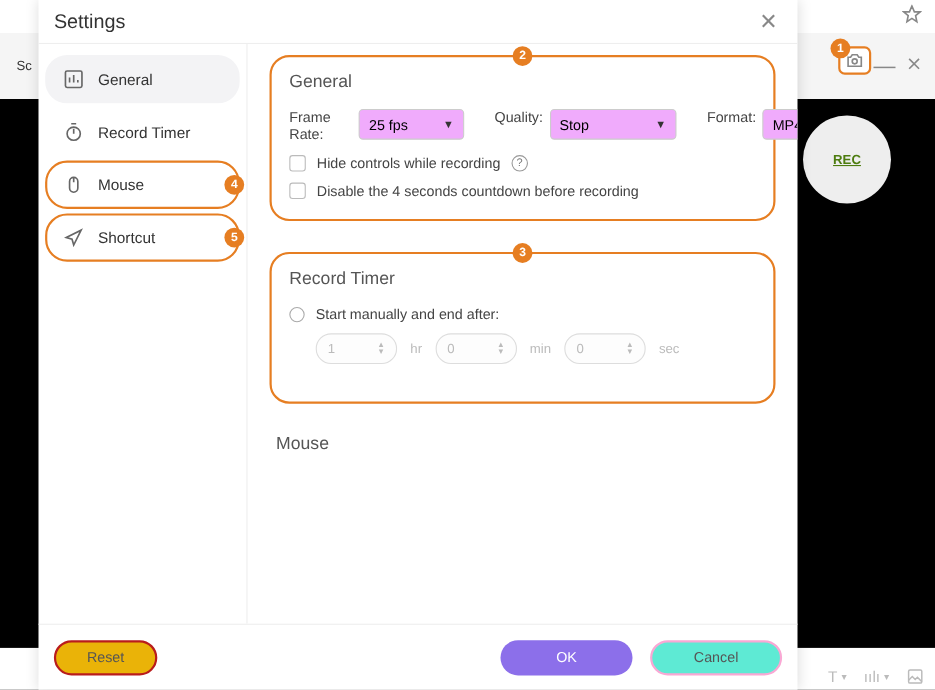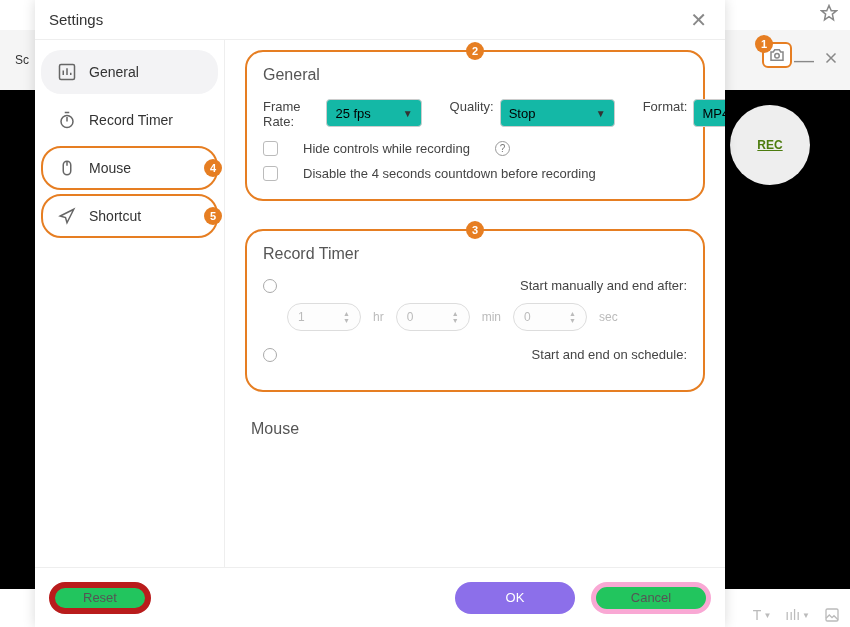--- a/index.html
+++ b/index.html
@@ -25,64 +25,64 @@
     .settings-dialog {
       position: absolute;
       left: 35px; top: 0;
       width: 690px; height: 627px;
       background: #fff;
       box-shadow: 0 0 12px rgba(0,0,0,0.15);
       display: flex; flex-direction: column;
       z-index: 10;
     }
     .dlg-header { height: 40px; display: flex; align-items: center; padding: 0 14px; border-bottom: 1px solid #eee; justify-content: space-between; }
-    .dlg-title { font-size: 15px; color: #333; }
+    .dlg-title { font-size: 18px; color: #333; }
     .dlg-close { font-size: 20px; color: #888; cursor: pointer; padding: 4px; }
     
     .dlg-body { flex: 1; display: flex; overflow: hidden; }
     .nav { width: 190px; border-right: 1px solid #eee; padding-top: 6px; }
     .nav-item { display: flex; align-items: center; gap: 12px; padding: 10px 14px; font-size: 14px; color: #333; cursor: pointer; border: 2px solid transparent; border-radius: 20px; margin: 4px 6px; position: relative; }
     .nav-item.active { background: #f3f3f5; }
     .nav-item.anno { border: 2px solid #e67e22; }
     .nav-item .badge { position: absolute; right: -6px; top: 50%; transform: translateY(-50%); }
     .nav-icon { width: 20px; height: 20px; color: #666; display: flex; align-items: center; justify-content: center; }
     
     .content { flex: 1; padding: 10px 20px; overflow: hidden; position: relative; }
     .section { border: 2px solid #e67e22; border-radius: 18px; padding: 14px 16px 18px; margin-bottom: 28px; position: relative; }
     .section .badge-top { position: absolute; top: -10px; left: 50%; transform: translateX(-50%); }
     .section-title { font-size: 16px; color: #555; margin-bottom: 15px; font-weight: 400; }
     .section-title-plain { font-size: 16px; color: #555; padding-left: 6px; }
     
     .row3 { display: flex; gap: 28px; margin-bottom: 12px; }
     .field { display: flex; flex-direction: row; gap: 6px; }
     .field-label { font-size: 13px; color: #444; }
-    .select { width: 115px; height: 28px; border: 1px solid #ccc; border-radius: 4px; padding: 0 8px; font-size: 13px; display: flex; align-items: center; justify-content: space-between; background: #14b8a6; cursor: pointer; }
+    .select { width: 115px; height: 28px; border: 1px solid #ccc; border-radius: 4px; padding: 0 8px; font-size: 13px; display: flex; align-items: center; justify-content: space-between; background: #f0abfc; cursor: pointer; }
     .select .caret { font-size: 10px; color: #333; }
     
-    .chk-row { display: flex; align-items: center; gap: 25px; font-size: 13px; color: #444; margin-top: 10px; }
+    .chk-row { display: flex; align-items: center; gap: 10px; font-size: 13px; color: #444; margin-top: 10px; }
     .chk { width: 15px; height: 15px; border: 1px solid #bbb; border-radius: 3px; }
     .help-icon { width: 15px; height: 15px; border: 1px solid #999; border-radius: 50%; font-size: 10px; color: #777; display: inline-flex; align-items: center; justify-content: center; }
     
-    .radio-row { display: flex; align-items: center; gap: 10px; font-size: 13px; color: #444; margin-bottom: 10px; justify-content: space-between; }
+    .radio-row { display: flex; align-items: center; gap: 10px; font-size: 13px; color: #444; margin-bottom: 10px; }
     .radio { width: 14px; height: 14px; border: 1px solid #aaa; border-radius: 50%; }
     
     .time-inputs { display: flex; align-items: center; gap: 12px; margin-left: 24px; margin-bottom: 16px; }
     .spinner { width: 74px; height: 28px; border: 1px solid #ddd; border-radius: 14px; padding: 0 10px; font-size: 12px; color: #bbb; display: flex; align-items: center; justify-content: space-between; background: #fdfdfd; }
     .spin-btns { display: flex; flex-direction: column; font-size: 7px; color: #bbb; line-height: 7px; }
     .unit { font-size: 12px; color: #bbb; }
     
     .dt-label { font-size: 12px; color: #bbb; margin-bottom: 6px; }
     .dt-input { width: 155px; height: 28px; border: 1px solid #ddd; border-radius: 14px; padding: 0 12px; font-size: 12px; color: #bbb; display: flex; align-items: center; }
     .dt-row { display: flex; gap: 70px; }
     
     .dlg-footer { height: 60px; display: flex; align-items: center; justify-content: space-between; padding: 0 14px; border-top: 1px solid #eee; }
     .btn { height: 32px; padding: 0 28px; border-radius: 16px; font-size: 13px; cursor: pointer; display: inline-flex; align-items: center; justify-content: center; }
-    .btn-reset { border: 6px solid #b91c1c; background: #22c55e; color: #555; }
+    .btn-reset { border: 2px solid #b91c1c; background: #eab308; color: #555; }
     .btn-ok { border: none; background: #8c6fea; color: #fff; min-width: 120px; }
-    .btn-cancel { border: 5px solid #f9a8d4; background: #22c55e; color: #555; min-width: 120px; }
+    .btn-cancel { border: 2px solid #f9a8d4; background: #5eead4; color: #555; min-width: 120px; }
     .footer-right { display: flex; gap: 16px; }
     
     .bottom-tools { position: absolute; bottom: 4px; right: 10px; display: flex; gap: 14px; color: #bbb; }
     .bottom-tools div { display:flex; align-items:center; gap:2px; font-size: 14px; }
     .bottom-white { position: absolute; left: 0; bottom: 0; right: 0; height: 38px; background: #fff; }
   </style>
 </head>
 <body>
 
 <div class="app-top">
@@ -239,24 +239,20 @@
           <span class="unit">min</span>
           <div class="spinner">
             <span>0</span>
             <span class="spin-btns">
                 <span>▲</span>
                 <span>▼</span>
               </span>
           </div>
           <span class="unit">sec</span>
         </div>
-        <div class="radio-row">
-          <span class="radio"></span>
-          <span>Start and end on schedule:</span>
-        </div>
       </div>
 
       <div class="section-title-plain">Mouse</div>
     </div>
   </div>
 
   <div class="dlg-footer">
     <div class="btn btn-reset">
         <span>Reset</span>
       </div>

